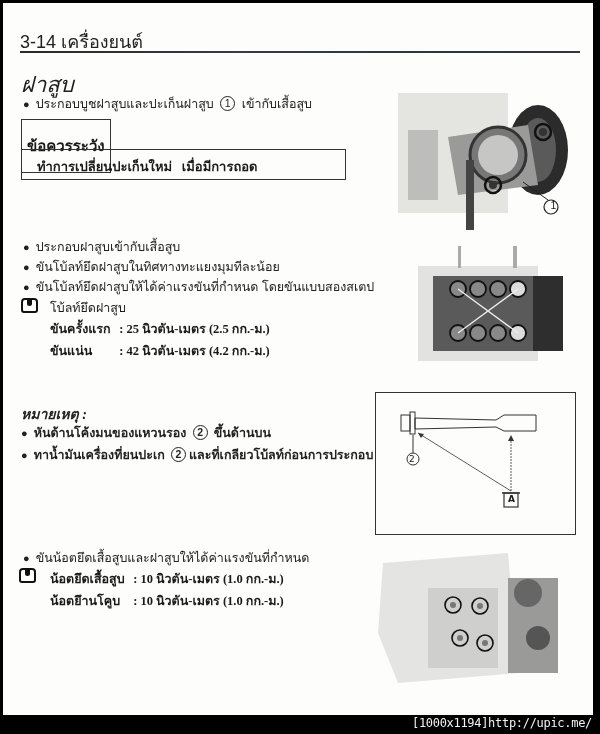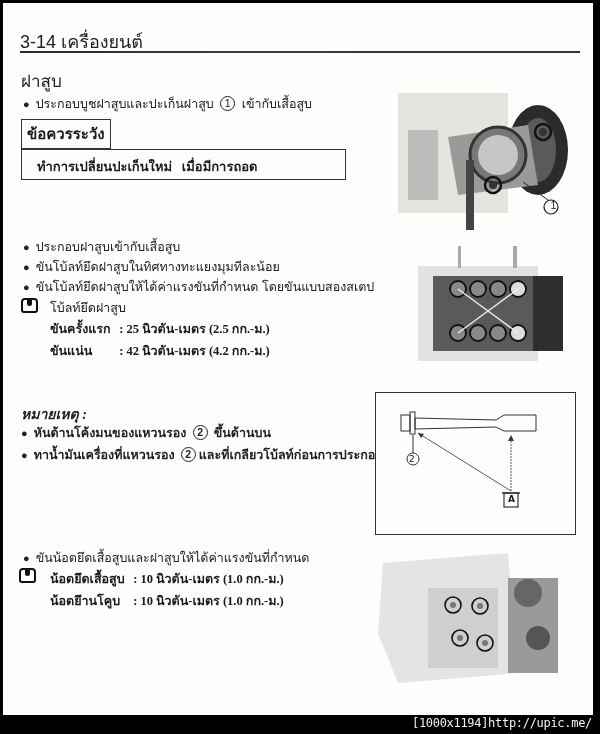--- a/index.html
+++ b/index.html
@@ -12,37 +12,38 @@
   }
   .header {
     position: absolute; left: 17px; top: 24px; font-size: 18px; color: #222;
     font-family: "Liberation Sans", sans-serif;
   }
   .header-rule {
     position: absolute; left: 17px; top: 48px; width: 560px; height: 2px;
     background: linear-gradient(90deg, #2a2a2a, #3a3a4a 40%, #2a3a3a 70%, #334);
   }
   .section-title {
-    position: absolute; left: 18px; top: 64px; font-size: 17px; color: #1e1e1e;
+    position: absolute; left: 18px; top: 64px; font-size: 22px; color: #1e1e1e;
     font-family: "Liberation Sans", sans-serif;
+    font-style: italic;
   }
   .bullet {
     position: absolute; font-size: 12.5px; color: #222; white-space: nowrap;
     font-family: "Liberation Sans", sans-serif;
   }
   .bullet .dot { display: inline-block; margin-right: 6px; font-size: 11px; }
   .serif { font-family: "Liberation Serif", serif; }
 
   .circled {
     display: inline-block; width: 15px; height: 15px; border: 1.3px solid #222;
     border-radius: 50%; text-align: center; line-height: 13px; font-size: 10.5px;
     margin: 0 3px; vertical-align: 1px; font-family: "Liberation Sans", sans-serif;
   }
   .caution-label {
-    position: absolute; left: 18px; top: 116px; padding: 2px 5px;
+    position: absolute; left: 18px; top: 116px; padding: 14px 5px;
     border: 1.5px solid #333; font-size: 15px; font-weight: bold;
     font-family: "Liberation Serif", serif; color: #1a1a1a;
   }
   .caution-box {
     position: absolute; left: 18px; top: 146px; width: 325px; height: 31px;
     border: 1.5px solid #333; padding: 6px 15px; font-size: 13px; font-weight: bold;
     font-family: "Liberation Serif", serif; color: #1a1a1a;
   }
   .torque-icon {
     position: absolute; width: 17px; height: 15px; border: 2.2px solid #111;
@@ -111,21 +112,21 @@
     <span>42 นิวตัน-เมตร (4.2 กก.-ม.)</span>
   </div>
 
   <div class="note-title">หมายเหตุ :</div>
   <div class="bullet serif" style="left:18px; top:420px; font-weight:bold;">
     <span class="dot">●</span><span>หันด้านโค้งมนของแหวนรอง</span>
     <span class="circled">2</span>
     <span>ขึ้นด้านบน</span>
   </div>
   <div class="bullet serif" style="left:18px; top:442px; font-weight:bold;">
-    <span class="dot">●</span><span>ทาน้ำมันเครื่องที่แหวนรอง</span>
+    <span class="dot">●</span><span>ทาน้ำมันเครื่องที่ยนปะเก</span>
     <span class="circled">2</span><span>และที่เกลียวโบ้ลท์ก่อนการประกอบ</span>
   </div>
 
   <div class="bullet" style="left:20px; top:545px;">
     <span class="dot">●</span><span>ขันน้อตยึดเสื้อสูบและฝาสูบให้ได้ค่าแรงขันที่กำหนด</span>
   </div>
 
   <div class="torque-icon" style="left:16px; top:565px;"></div>
   <div class="spec" style="left:47px; top:566px;">
     <span class="lbl" style="width:80px;">น้อตยึดเสื้อสูบ</span>

